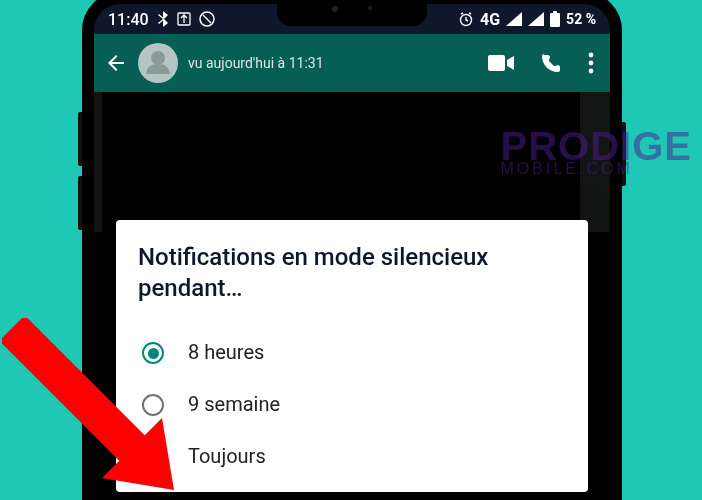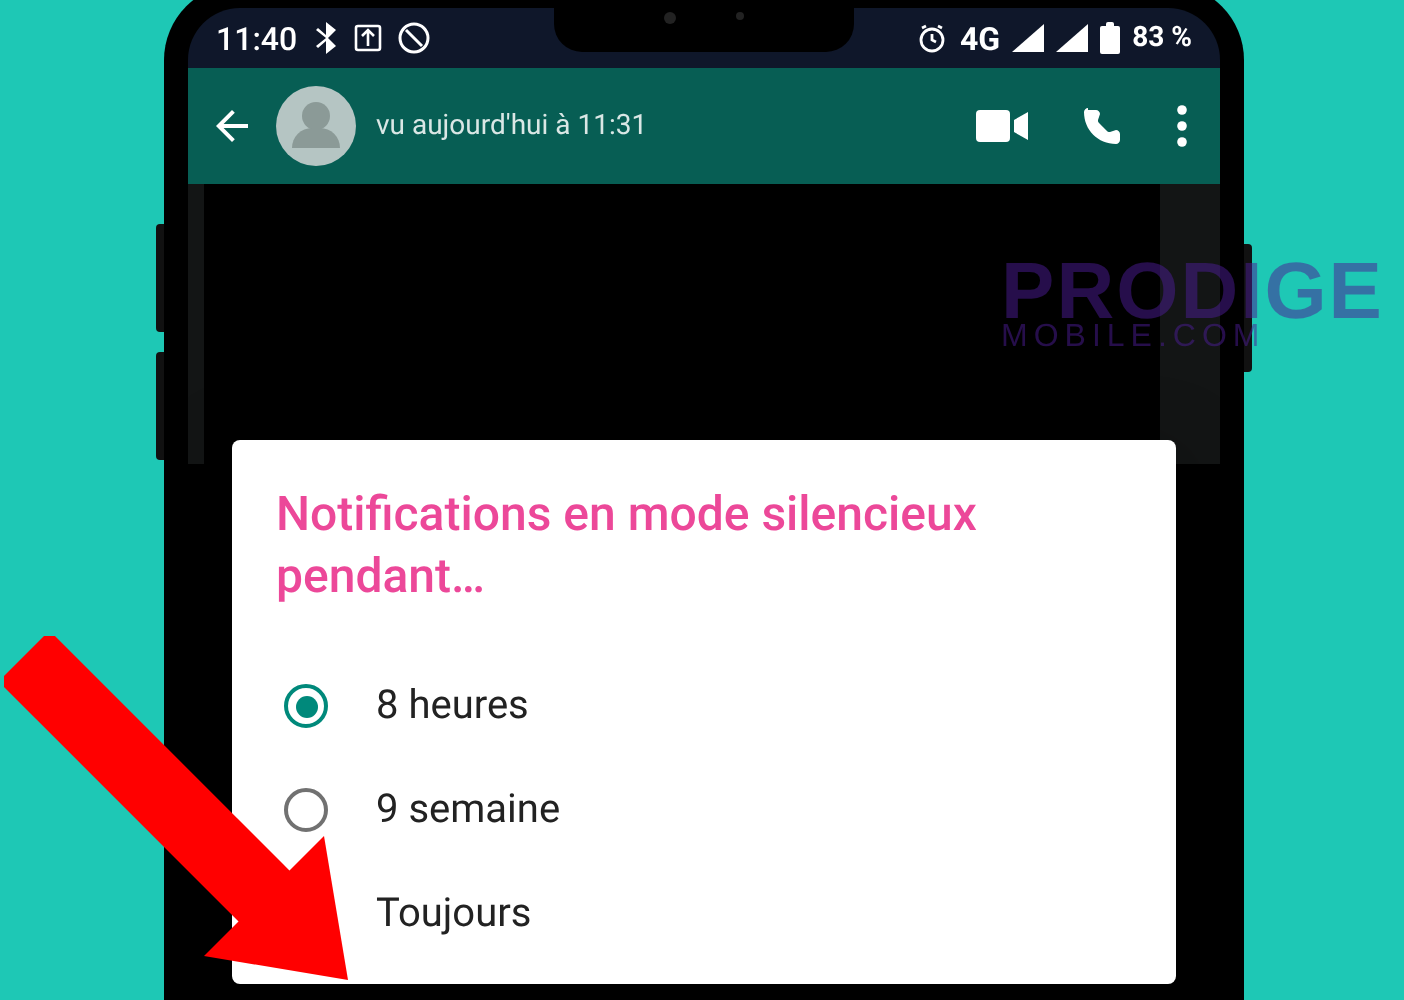--- a/index.html
+++ b/index.html
@@ -126,21 +126,21 @@
       right: 22px;
       top: 216px;
       background: #fff;
       border-radius: 4px;
       box-shadow: 0 10px 40px rgba(0,0,0,0.35);
       padding: 22px 22px 10px;
     }
     .dialog-title {
       font-size: 24px;
       font-weight: 500;
-      color: #ec4899;
+      color: #0f172a;
       line-height: 1.3;
       margin-bottom: 22px;
     }
     .radio-option {
       display: flex;
       align-items: flex-end;
       gap: 24px;
       padding: 14px 4px;
       cursor: pointer;
     }
@@ -217,21 +217,21 @@
         <svg width="16" height="14" viewBox="0 0 16 14">
             <path d="M0 14L16 0v14z" fill="#fff"></path>
           </svg>
         <svg width="16" height="14" viewBox="0 0 16 14">
             <path d="M0 14L16 0v14z" fill="#fff"></path>
           </svg>
         <svg width="10" height="16" viewBox="0 0 10 16">
             <rect x="0" y="2" width="10" height="14" rx="1" fill="#fff"></rect>
             <rect x="3" y="0" width="4" height="3" rx="1" fill="#fff"></rect>
           </svg>
-        <span>83 %</span>
+        <span>52 %</span>
       </div>
     </div>
 
     <div class="chat-header">
       <svg class="back-arrow" width="24" height="24" viewBox="0 0 24 24">
           <path d="M20 11H7.8l5.6-5.6L12 4l-8 8 8 8 1.4-1.4L7.8 13H20z" fill="#fff"></path>
         </svg>
       <div class="avatar">
         <div class="avatar-inner">
           <div class="avatar-head"></div>

